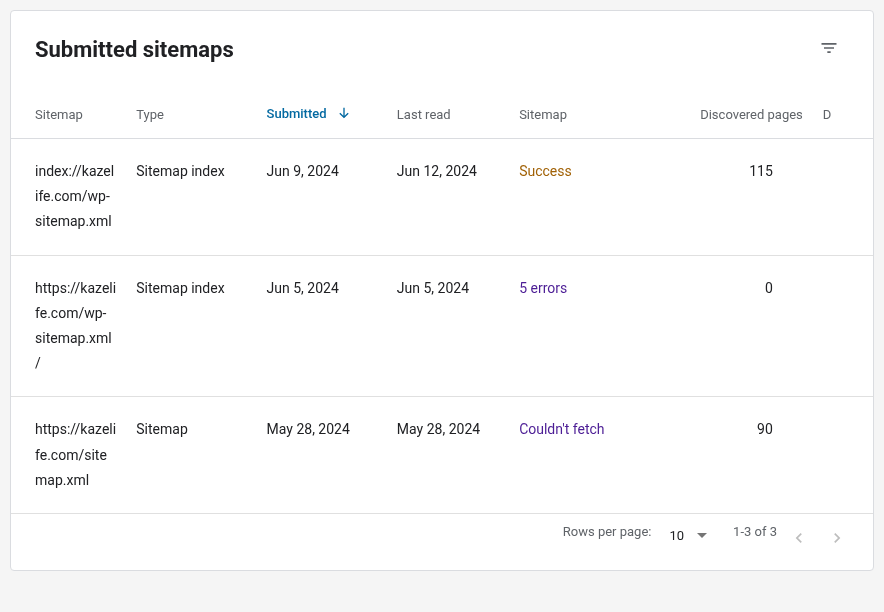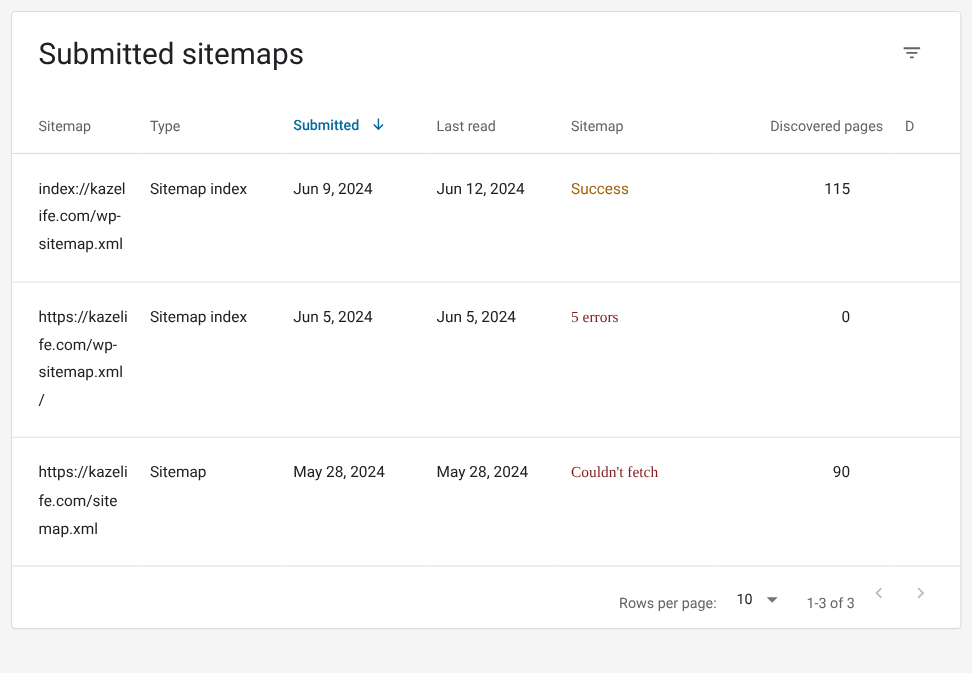--- a/index.html
+++ b/index.html
@@ -16,23 +16,23 @@
       width: 864px;
       overflow: hidden;
     }
     .card-header {
       display: flex;
       align-items: center;
       justify-content: space-between;
       padding: 18px 24px 12px 24px;
     }
     .card-title {
-      font-size: 27px;
+      font-size: 22px;
       color: #202124;
-      font-weight: 400;
+      font-weight: 700;
     }
     .filter-btn {
       width: 40px;
       height: 40px;
       border: none;
       background: transparent;
       border-radius: 50%;
       cursor: pointer;
       display: flex;
       align-items: center;
@@ -73,24 +73,24 @@
     }
     .col-sitemap { width: 115px; padding-left: 24px !important; }
     .col-type { width: 130px; }
     .col-submitted { width: 130px; }
     .col-lastread { width: 122px; }
     .col-status { width: 145px; }
     .col-discovered { width: 158px; text-align: right; }
     .col-extra { width: 60px; padding-right: 24px !important; }
     tbody td.col-discovered { text-align: right; padding-right: 40px; }
     .status-success { color: #a16207; }
-    .status-error, .status-warn { color: #7f1d1d; font-family: Liberation Serif, serif; }
+    .status-error, .status-warn { color: #4c1d95; }
     .pagination {
       display: flex;
-      align-items: flex-end;
+      align-items: flex-start;
       justify-content: flex-end;
       padding: 10px 20px 14px 20px;
       font-size: 13px;
       color: #5f6368;
       gap: 6px;
     }
     .rows-label { margin-right: 8px; }
     .page-size {
       display: inline-flex;
       align-items: center;

